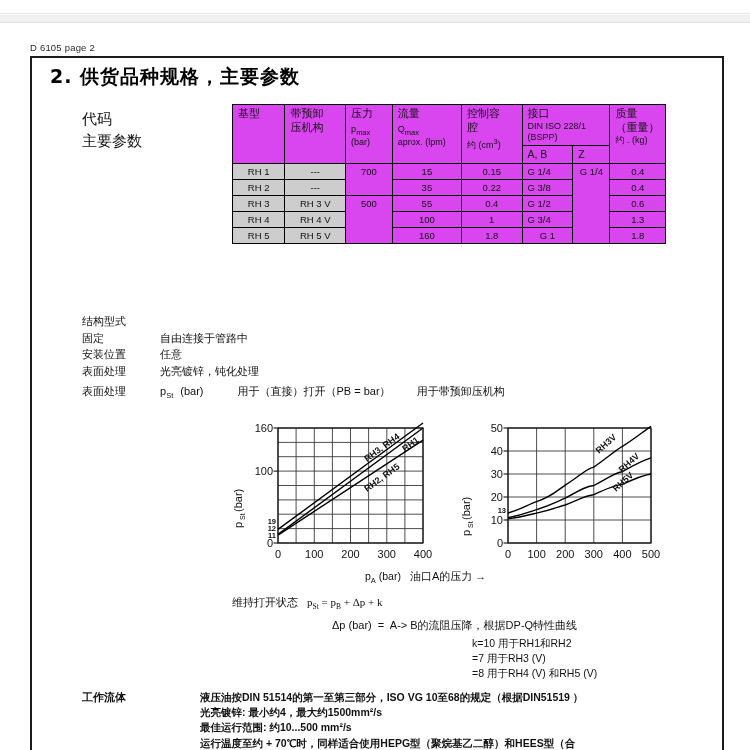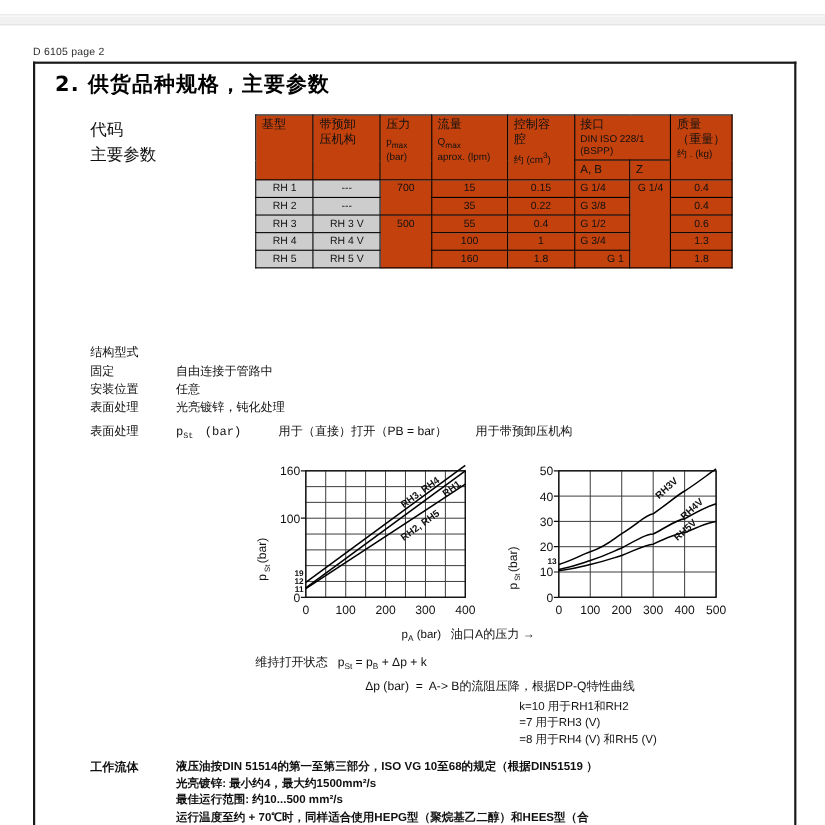--- a/index.html
+++ b/index.html
@@ -58,21 +58,21 @@
     border-collapse:collapse;
     font-size:9.5px;
     color:#111;
   }
   table.spec td, table.spec th{
     border:1px solid #000;
     padding:2px 5px;
     vertical-align:top;
     font-weight:normal;
     text-align:center;
-    background:#c2410c;
+    background:#d946ef;
   }
   table.spec th.hcell{
     text-align:left;
     height:56px;
     vertical-align:top;
     line-height:1.25;
     font-size:10.5px;
   }
   table.spec th.hcell .cn{ font-size:11px; }
   table.spec th.hcell .sub{ font-size:9px; display:block; }
@@ -93,52 +93,52 @@
     font-size:11px; line-height:1.52; color:#111;
   }
   #spec-list .row{ display:flex; }
   #spec-list .k{ width:78px; flex:none; }
   #spec-list .v{ flex:1; }
   #ctrl-press-row{
     position:absolute; left:82px; top:360px;
     font-size:11px; color:#111; display:flex; align-items:baseline;
   }
   #ctrl-press-row .k{ width:78px; flex:none; }
-  #ctrl-press-row .u{ font-family:Liberation Mono, monospace; }
+  #ctrl-press-row .u{ font-family:Liberation Sans, sans-serif; }
   #ctrl-press-row .sp1{ display:inline-block; width:34px; }
   #ctrl-press-row .sp2{ display:inline-block; width:26px; }
 
   
   #charts{ position:absolute; left:228px; top:392px; width:500px; height:150px; }
   .chart-svg{ display:block; }
 
   #xaxis-caption{
     position:absolute; left:365px; top:545px;
     font-size:10.5px; color:#111;
   }
   #xaxis-caption .cn{ font-size:11px; }
 
   
   #formula-block{
     position:absolute; left:232px; top:570px;
     font-size:11px; color:#111; line-height:1.5;
   }
   #formula-head{ display:flex; align-items:baseline; }
   #formula-head .lbl{ margin-right:9px; }
-  .mono-ish{ font-family:Liberation Sans, sans-serif; }
+  .mono-ish{ font-family:Liberation Serif, serif; }
   #formula-lines{ margin-left:100px; margin-top:5px; line-height:1.58; }
   #k-lines{ margin-left:140px; margin-top:1px; line-height:1.42; font-size:10.5px; }
 
   
   #fluid-block{
     position:absolute; left:82px; top:666px;
     font-size:10.5px; color:#111; display:flex;font-weight:bold;
   }
   #fluid-block .k{ width:78px; flex:none; font-size:11px; }
-  #fluid-block .v{ flex:1; line-height:1.45; }
+  #fluid-block .v{ flex:1; line-height:1.45;margin-left:40px; }
   #fluid-block .v div{ white-space:nowrap; }
   .clip-bottom{ overflow:hidden; }
 </style>
 </head>
 <body>
 
 <div id="viewer-top-strip"></div>
 <div id="viewer-gap-strip"></div>
 
 <div id="page-sheet">
@@ -232,21 +232,21 @@
           <td>100</td>
           <td>1</td>
           <td style="text-align:left">G 3/4</td>
           <td>1.3</td>
         </tr>
         <tr>
           <td class="gray">RH 5</td>
           <td class="gray">RH 5 V</td>
           <td>160</td>
           <td>1.8</td>
-          <td style="text-align:right">G 1</td>
+          <td style="text-align:center">G 1</td>
           <td>1.8</td>
         </tr>
       </tbody>
     </table>
   </div>
 
   <div id="spec-list">
     <div class="row">
       <div class="k">结构型式</div>
     </div>

